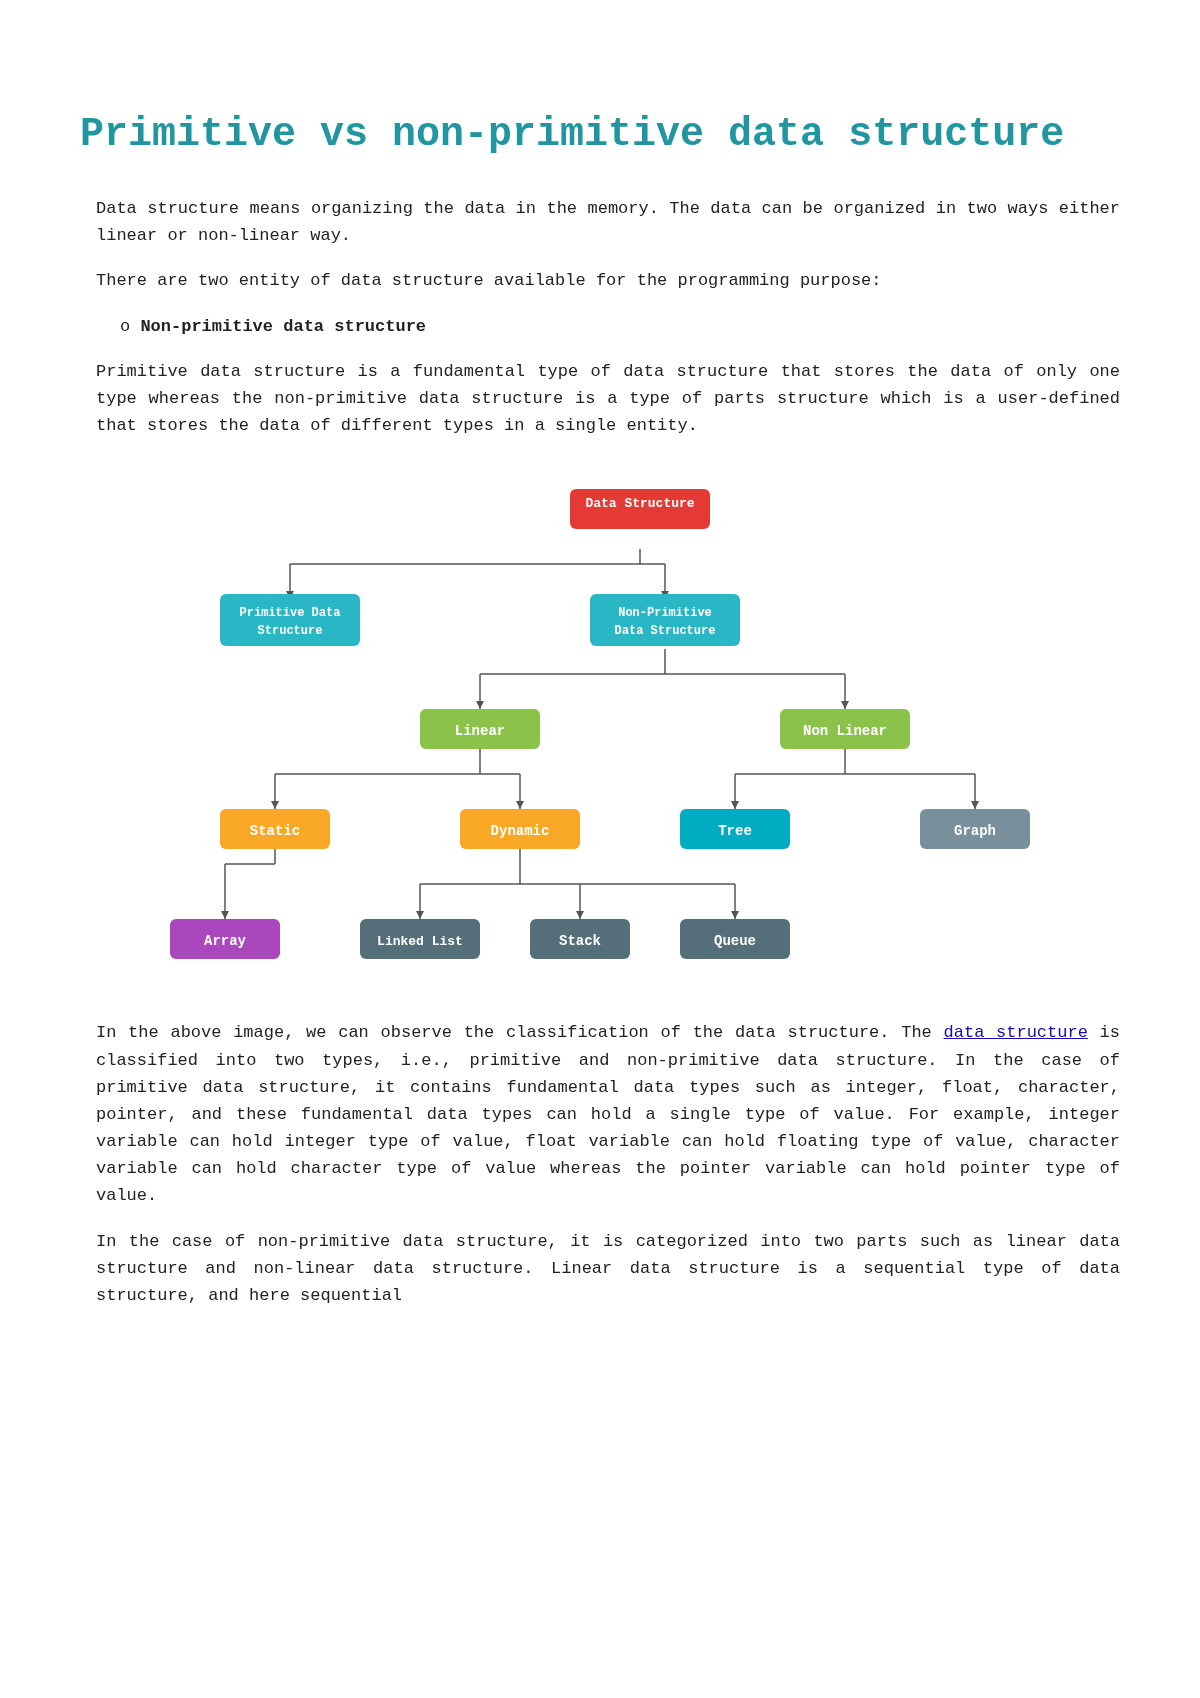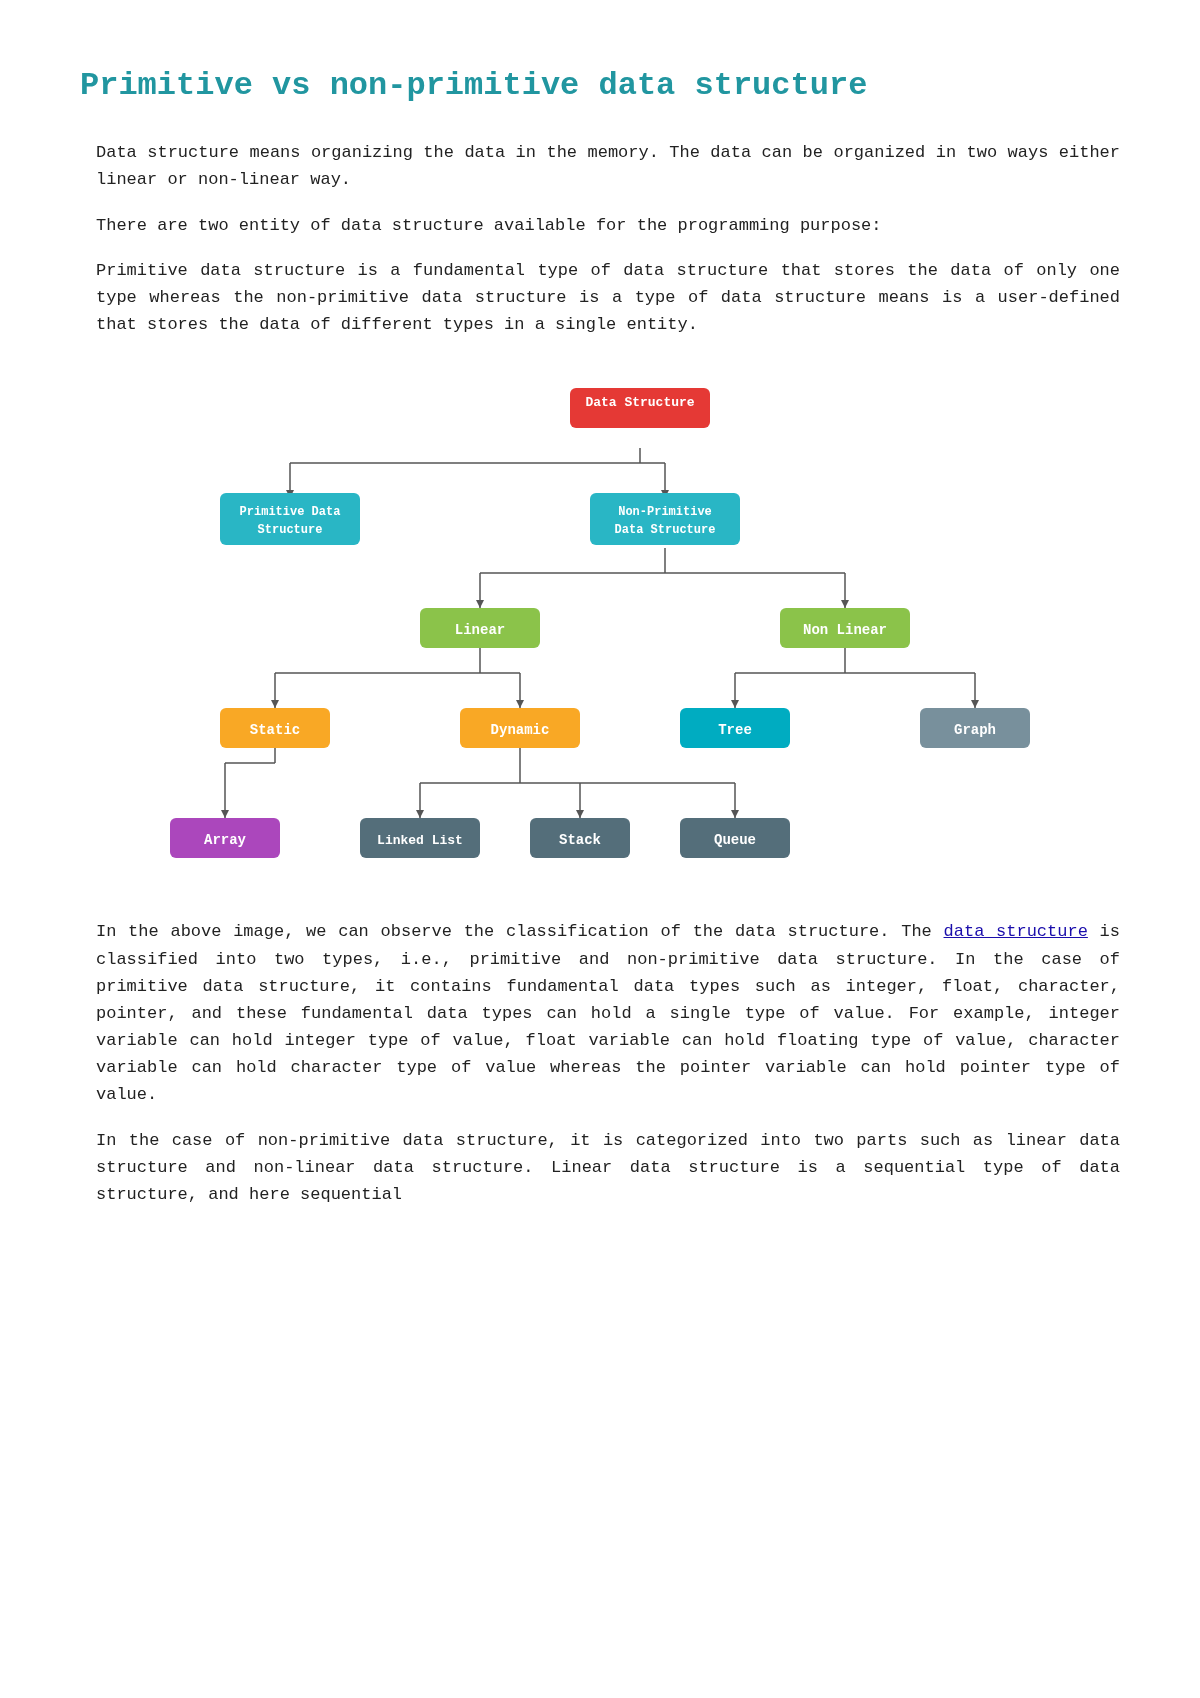--- a/index.html
+++ b/index.html
@@ -8,24 +8,25 @@
       background: #fff;
       color: #222;
       width: 1200px;
       min-height: 1698px;
       padding: 60px 80px;
       font-size: 17px;
       line-height: 1.6;
     }
     h1 {
       color: #2196a0;
-      font-size: 32px;
+      font-size: 40px;
       font-weight: bold;
       margin-bottom: 28px;
       font-family: 'Courier New', Courier, monospace;
+      margin-top: 43px;
     }
     p {
       text-align: justify;
       margin-bottom: 18px;
       font-family: 'Courier New', Courier, monospace;
       font-size: 17px;
       margin-left: 16px;
     }
     ul {
       list-style: none;
@@ -58,23 +59,24 @@
 </head>
 <body>
 
 <h1>Primitive vs non-primitive data structure</h1>
 
 <p>Data structure means organizing the data in the memory. The data can be organized in two ways either linear or non-linear way.</p>
 
 <p>There are two entity of data structure available for the programming purpose:</p>
 
 <ul>
+  <li>Non-primitive data structure</li>
 </ul>
 
-<p>Primitive data structure is a fundamental type of data structure that stores the data of only one type whereas the non-primitive data structure is a type of data structure means is a user-defined that stores the data of different types in a single entity.</p>
+<p>Primitive data structure is a fundamental type of data structure that stores the data of only one type whereas the non-primitive data structure is a type of parts structure which is a user-defined that stores the data of different types in a single entity.</p>
 
 <div class="diagram-container">
   <svg width="1000" height="520">
 
     <line x1="540" y1="80" x2="540" y2="95" stroke="#555" stroke-width="1.5"></line>
     <line x1="540" y1="95" x2="190" y2="95" stroke="#555" stroke-width="1.5"></line>
     <line x1="190" y1="95" x2="190" y2="130" stroke="#555" stroke-width="1.5"></line>
     <polygon points="190,130 186,122 194,122" fill="#555"></polygon>
 
     <line x1="540" y1="95" x2="565" y2="95" stroke="#555" stroke-width="1.5"></line>

